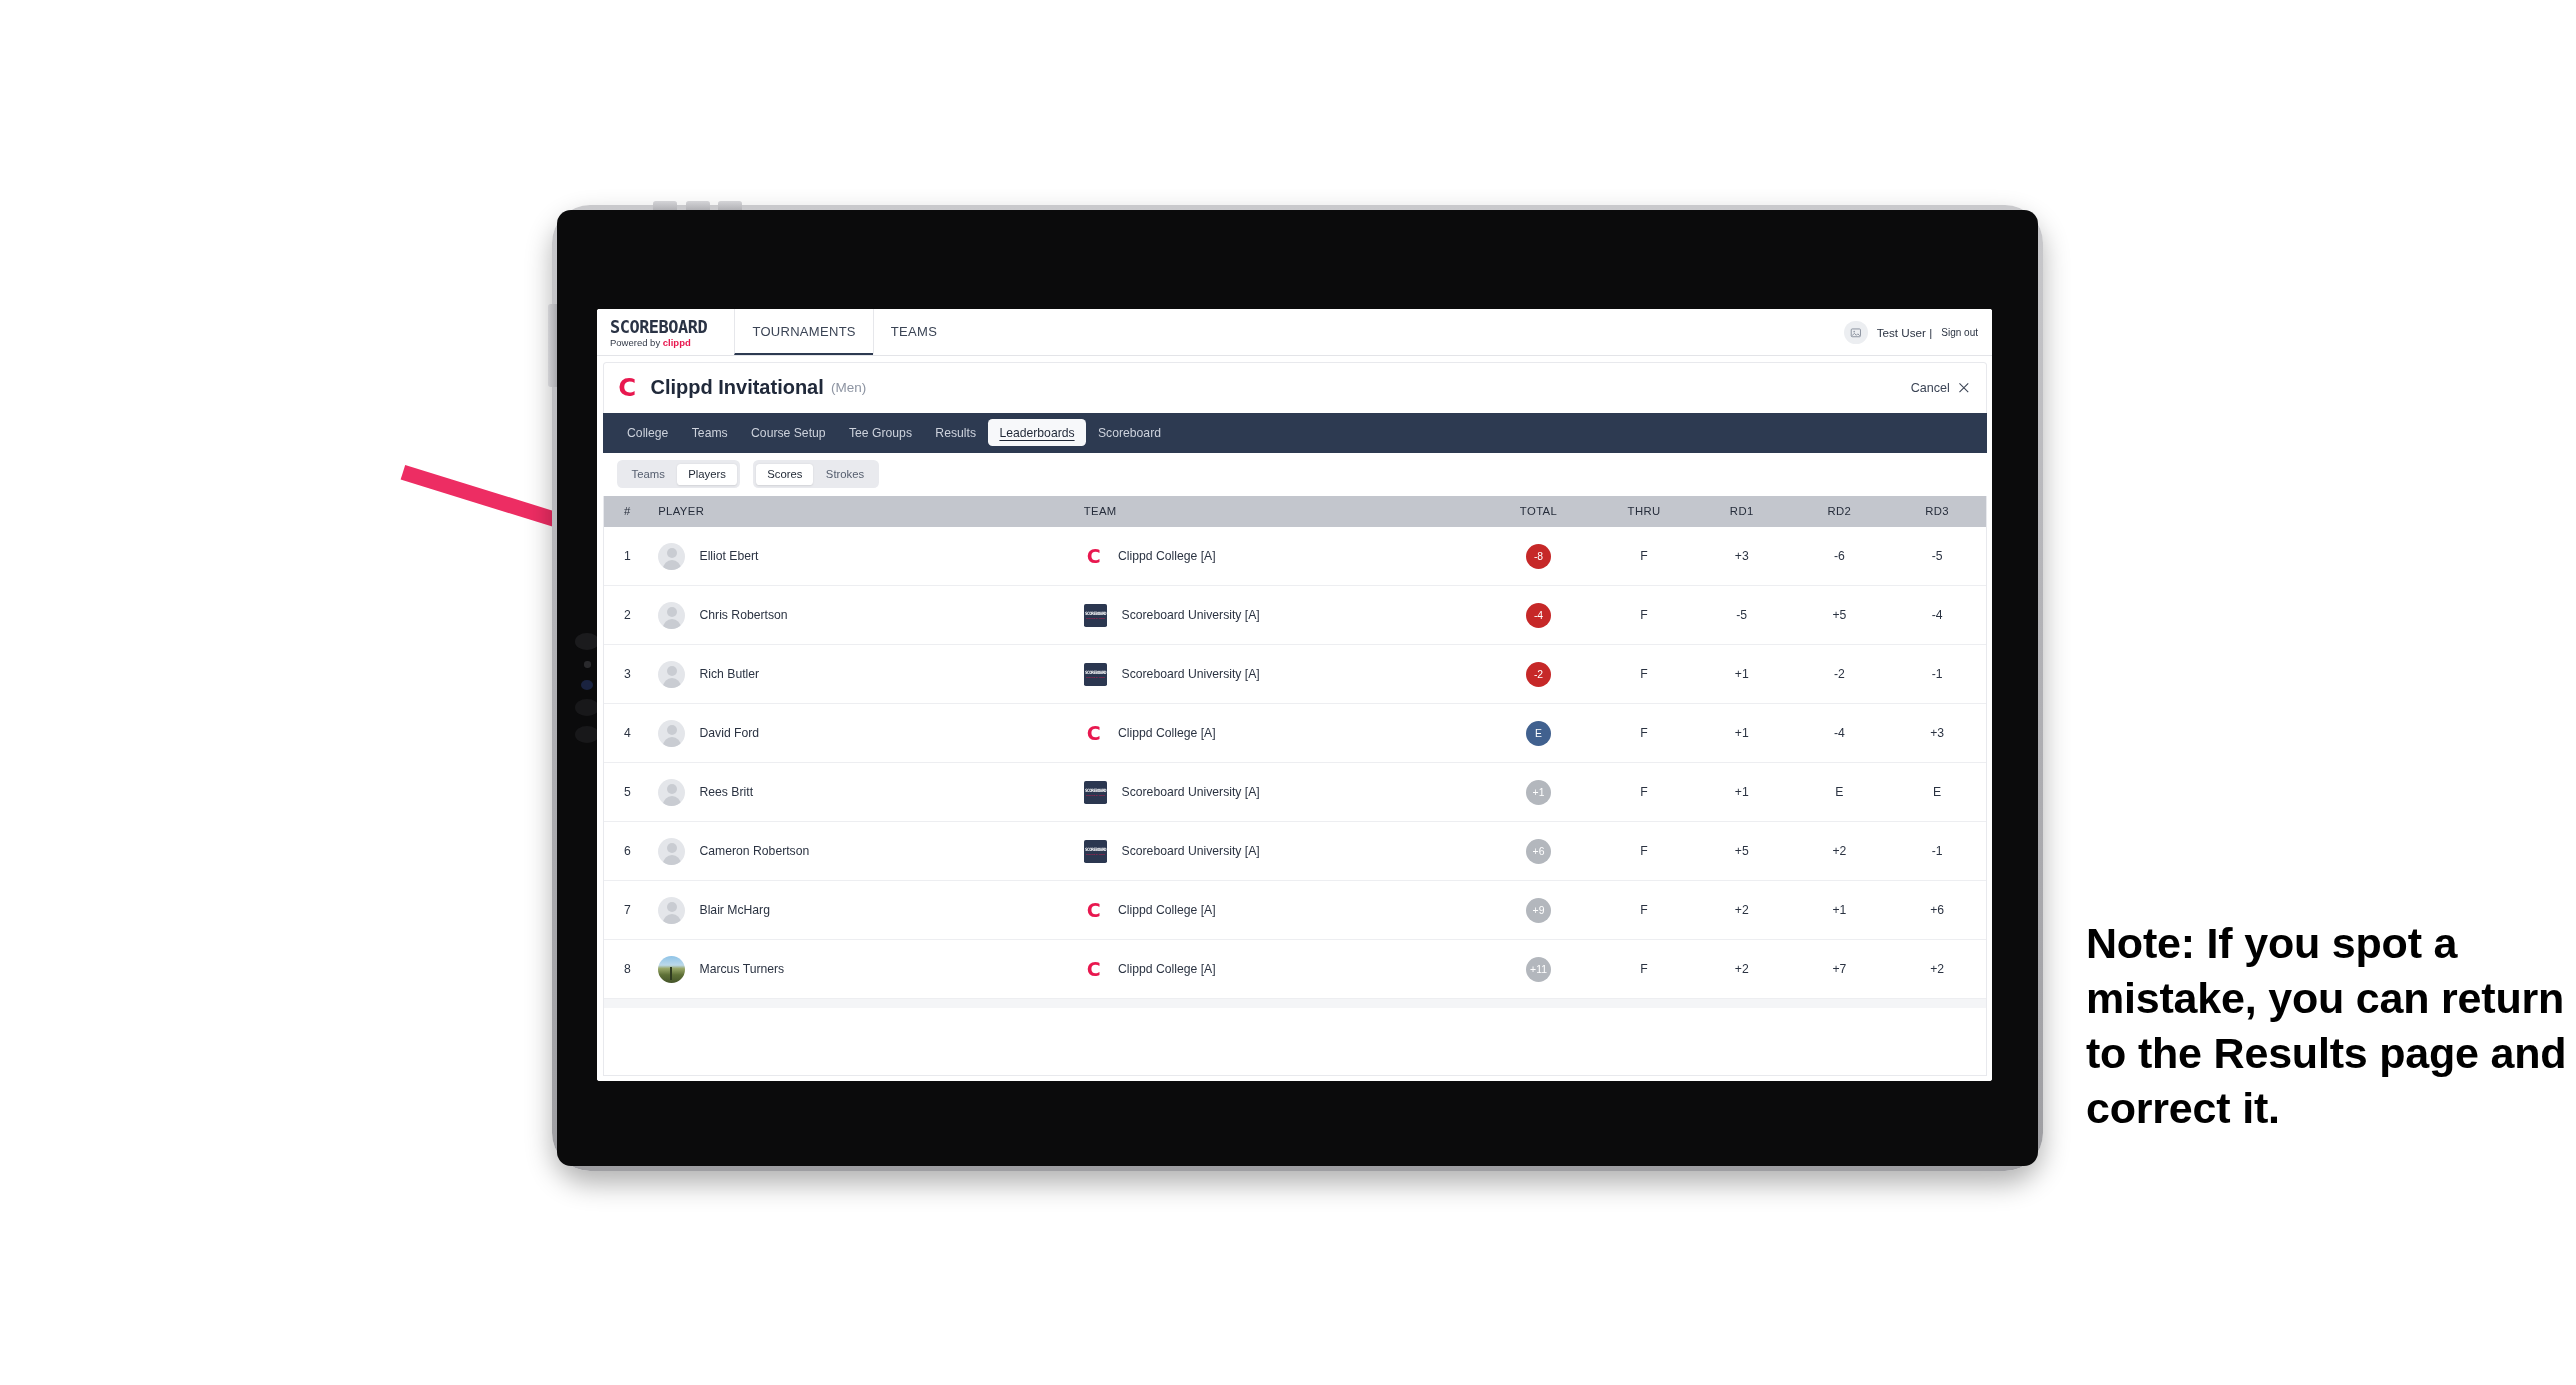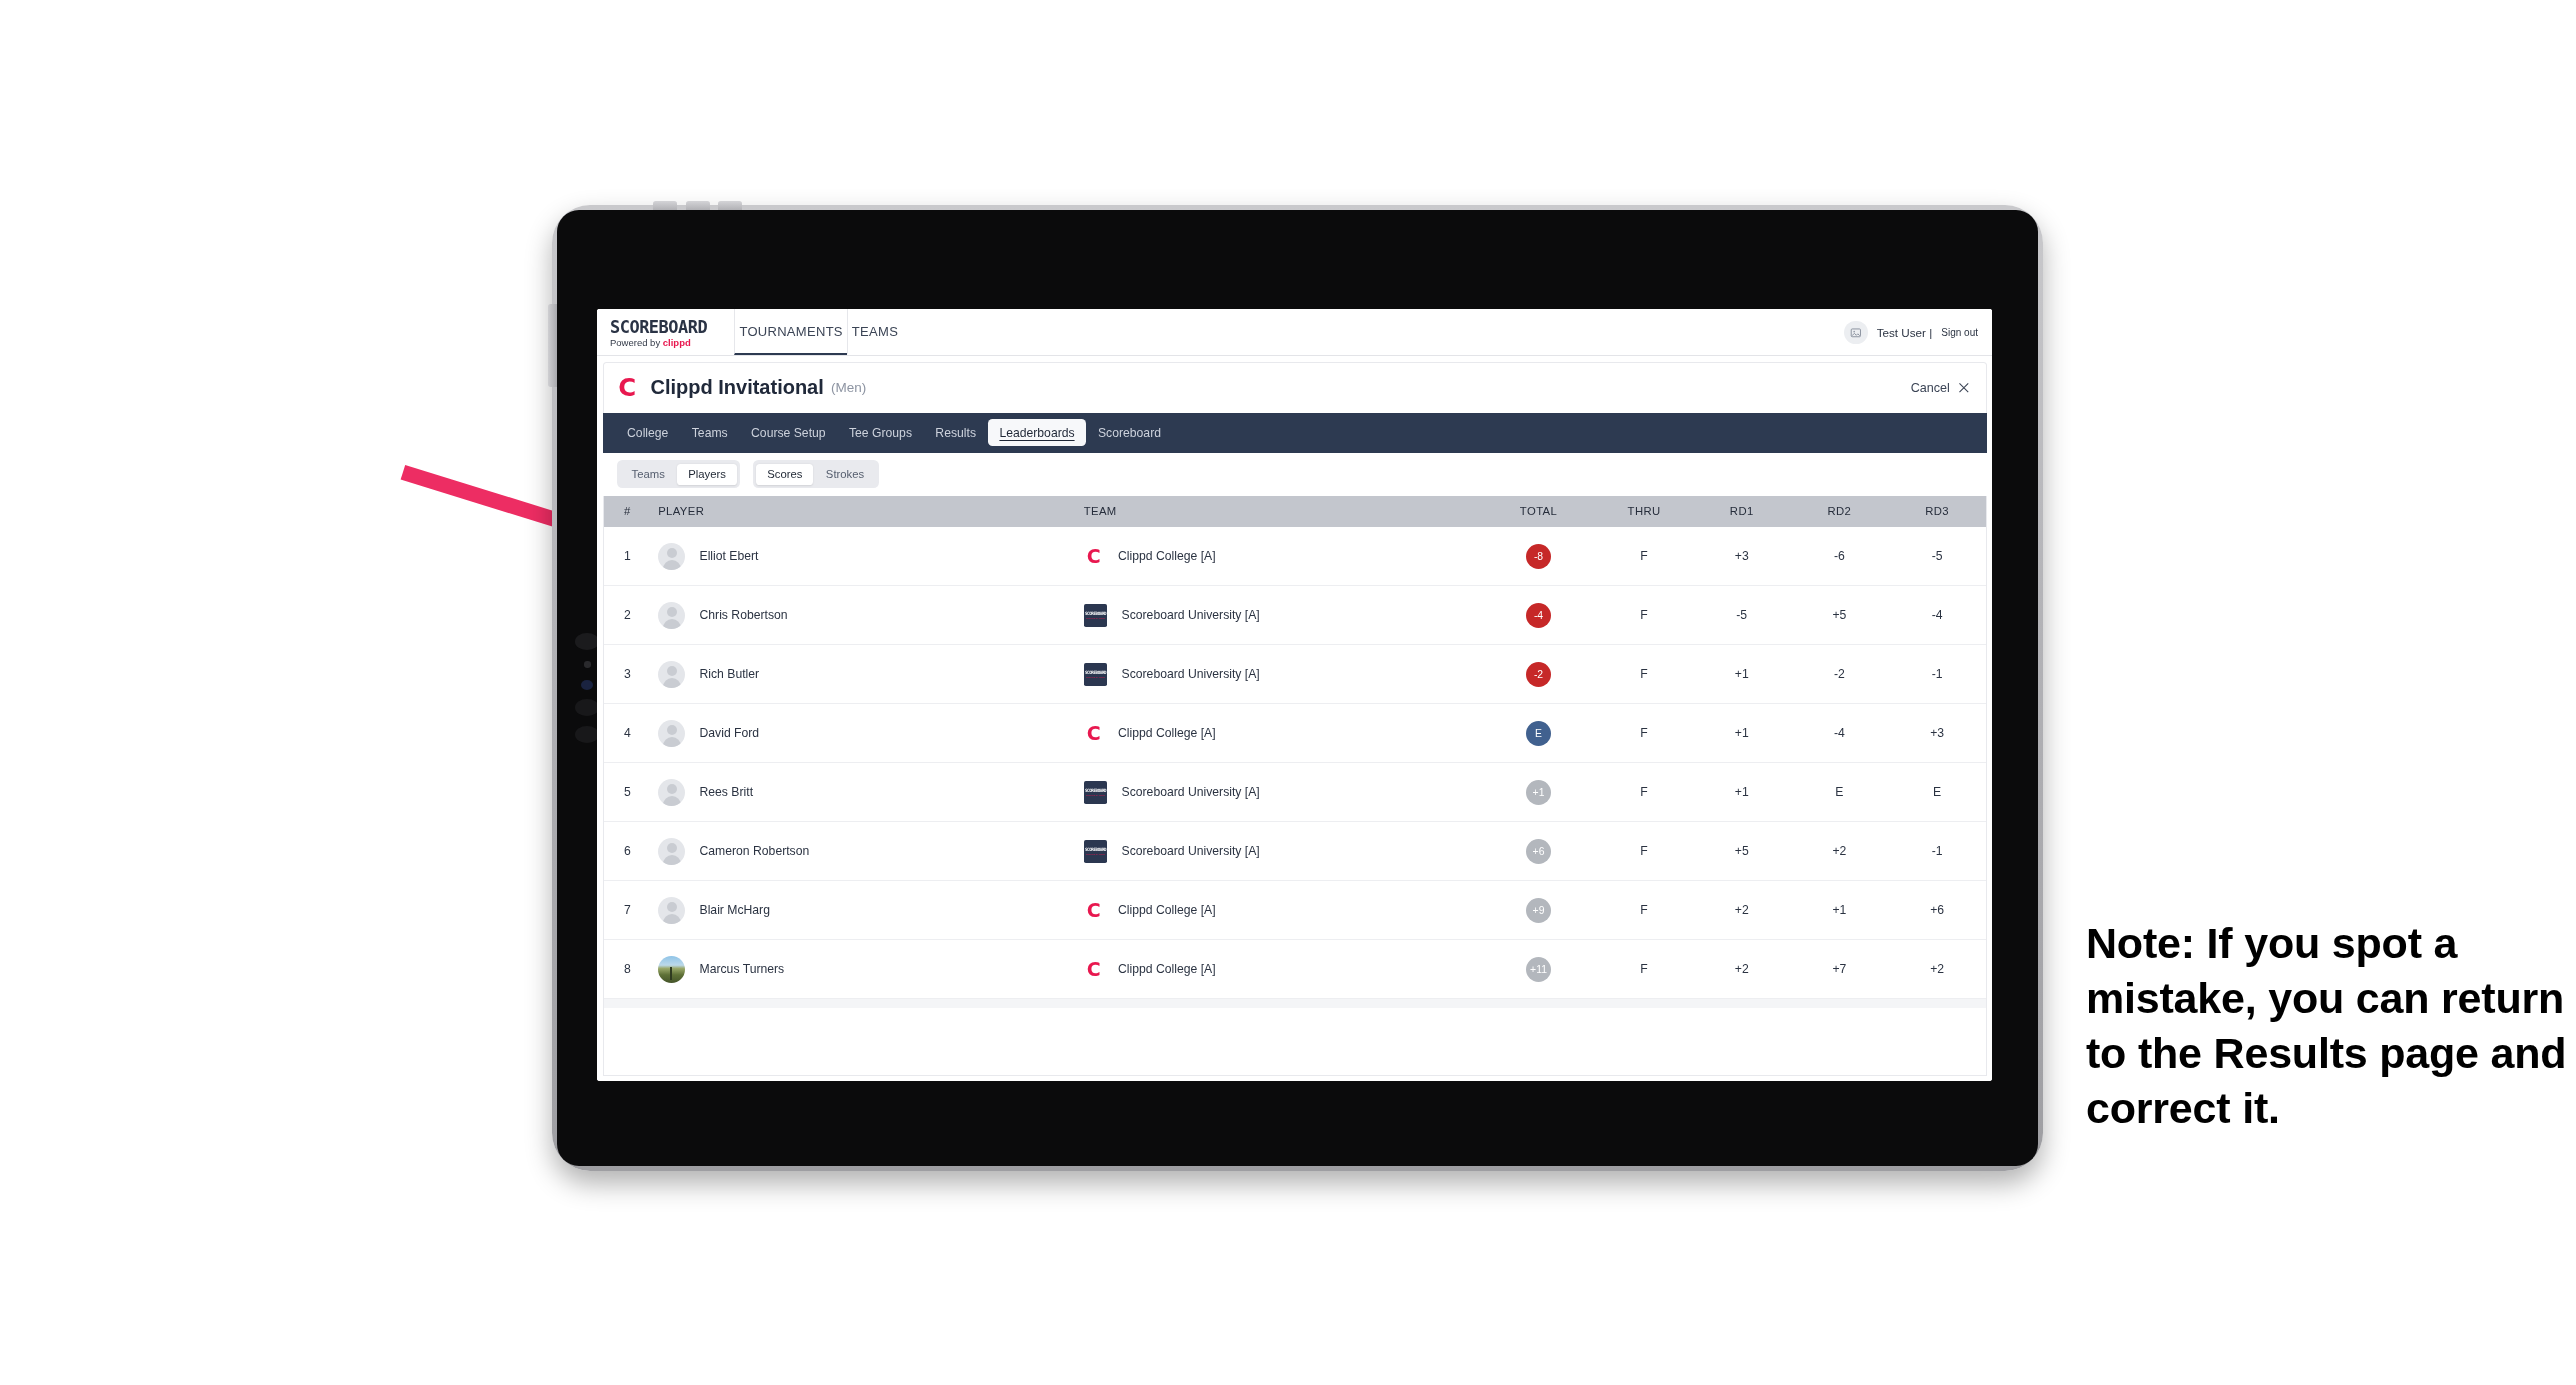--- a/index.html
+++ b/index.html
@@ -68,21 +68,21 @@
     position: absolute;
     inset: 0;
     background: linear-gradient(180deg,#c9c9cc 0%, #b4b4b8 40%, #9e9ea2 100%);
     border-radius: 38px;
     box-shadow: 0 12.6px 27px rgba(0,0,0,0.30);
   }
   .tablet-body {
     position: absolute;
     left: 5.4px; top: 5.4px; right: 5.4px; bottom: 5.4px;
     background: #0b0b0c;
-    border-radius: 22px;
+    border-radius: 14px;
   }
   .tablet-screen {
     position: absolute;
     left: 40px;
     top: 99px;
     width: 1395px;
     height: 772px;
     background: #ffffff;
     border-radius: 2.7px;
     overflow: hidden;
@@ -153,21 +153,21 @@
   .brand-sub {
     font-size: 9.5px;
     color: #333a48;
     margin-top: 1.8px;
     line-height: 1;
   }
   .brand-sub .clippd { color:#e8184f; font-weight: 700; }
 
   .topnav { display: flex; align-items: stretch; }
   .topnav-item {
-    padding: 0 4px;
+    padding: 0 17px;
     display: flex; align-items: center;
     font-size: 13px;
     color: #3b4455;
     letter-spacing: 0.3px;
     cursor: pointer;
     border-bottom: 2.7px solid transparent;
     background: #ffffff;
     text-align: right;
   }
   .topnav-item.sel {

